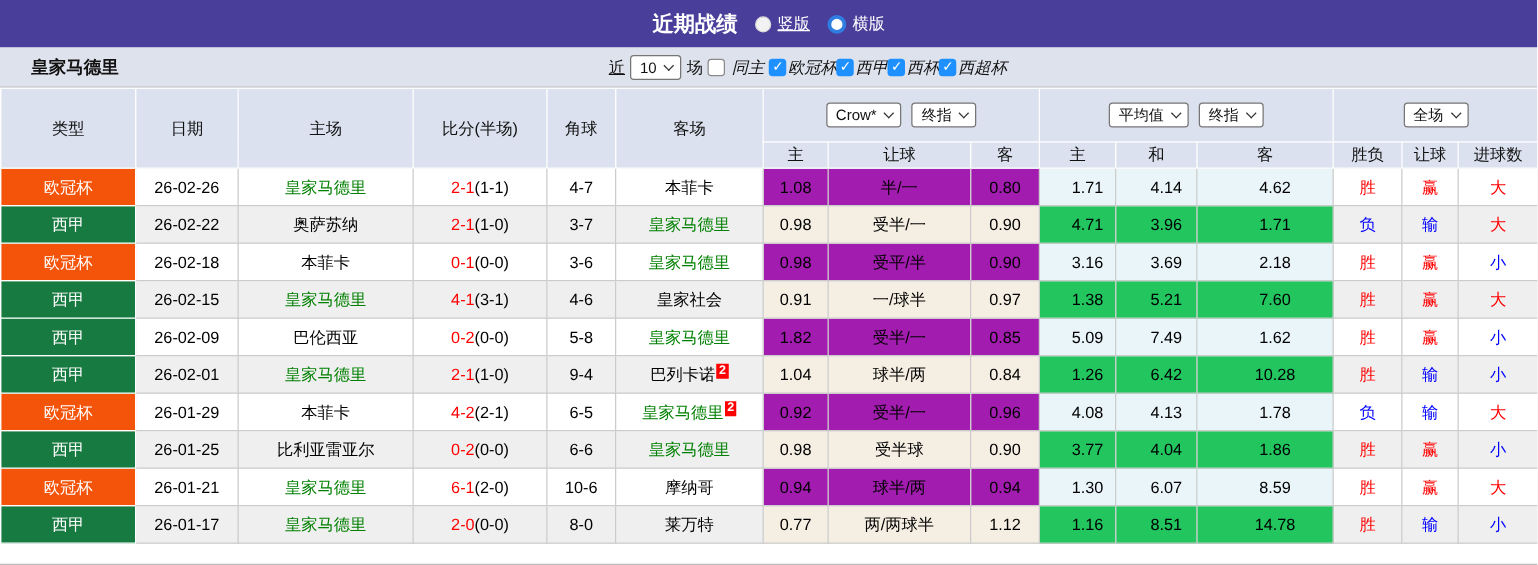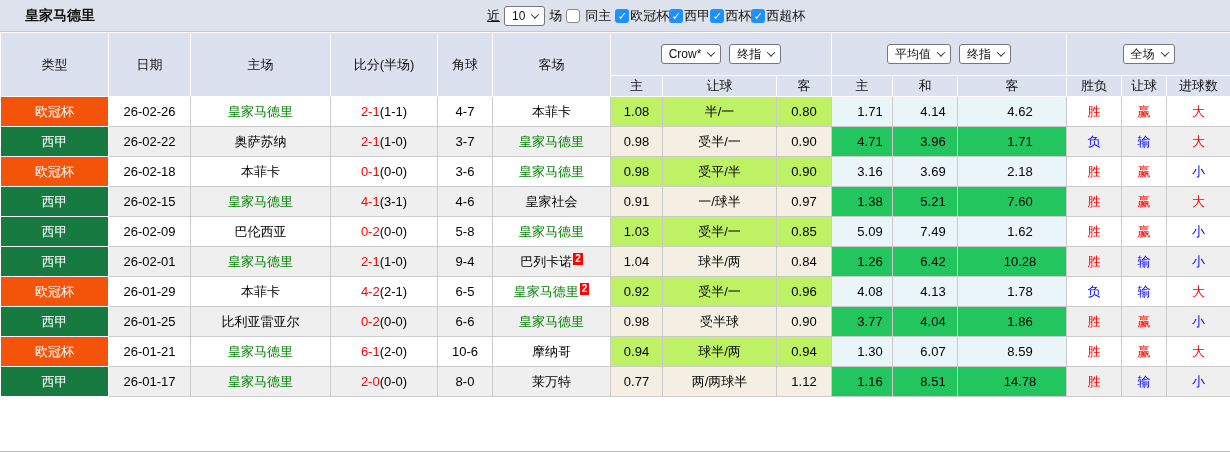--- a/index.html
+++ b/index.html
@@ -16,56 +16,67 @@
   .vlabel { font-size:13px; color:#fff; }
   .u { text-decoration:underline; }
 
   
   .filterbar { height:32px; background:#dee2ec; position:relative; display:flex; align-items:center; border-bottom:1px solid #c9c9c9;}
   .teamname { font-size:14px; font-weight:bold; color:#111; padding-left:25px; }
   .controls { position:absolute; left:487px; top:0; height:32px; display:flex; align-items:center; gap:4px; font-size:13px; color:#111; }
   .near { cursor:pointer; }
   .sel { display:inline-flex; align-items:center; background:#fff; border:1px solid #767676; border-radius:3px; padding:2px 6px 2px 7px; font-size:12px; color:#111; cursor:pointer; line-height:14px; }
   .chev { width:6px; height:6px; border-right:1.6px solid #333; border-bottom:1.6px solid #333; transform:rotate(45deg) translate(-1px,-1px); margin-left:7px; display:inline-block; }
-  .chk { display:inline-flex; align-items:center; gap:1px; cursor:pointer; }
+  .chk { display:inline-flex; align-items:center; gap:1px; cursor:pointer;font-style:italic; }
   .box { width:14px; height:14px; border-radius:3px; display:inline-flex; align-items:center; justify-content:center; }
   .box.empty { background:#fff; border:1px solid #8a8a8a; margin-right:4px; }
   .box.checked { background:#1e90ff; color:#fff; font-size:11px; font-weight:bold; line-height:1; }
 
   
   table { border-collapse:collapse; table-layout:fixed; width:1230px; font-size:13px; }
   thead th { background:#dbe1ee; border:1px solid #fdfdfd; font-weight:normal; color:#111; }
   thead tr.drop th { height:26px; }
   thead tr.sub  th { height:21px; }
   thead .grp { padding:11px; }
   .grpbox { display:flex; align-items:center; justify-content:center; gap:8px; }
   tbody td { border:1px solid #cbcbcb; height:30px; text-align:center; color:#000; background:#fff; }
   tbody tr.alt td { background:#efefef; }
   td.type { color:#fff; border:1px solid #fff; }
   td.team { cursor:pointer; }
   .subj { color:#008000; }
   .ft { color:#ff0000; }
   .nbadge { display:inline-block; background:#ff0000; color:#fff; font-size:10px; line-height:12px; padding:0 2px; vertical-align:top; margin-left:1px; font-weight:bold; }
-  td.asia { background:#bef264; }
+  td.asia { background:#a21caf; }
   tbody tr.alt td.asia { background:#f5efe3; }
   td.euro { background:#eaf5f9;padding-left:16px; }
   tbody tr.alt td.euro { background:#22c55e; }
   td.res.r { color:#ff0000; }
   td.res.b { color:#0000ff; }
 
   
   .footer { height:35px; display:flex; align-items:center; justify-content:center; font-size:13px; background:#fff; }
   .footer .k { color:#222; }
   .footer .r { color:#ff0000; }
 </style>
 </head>
 <body>
 
 <div class="wrap">
 
+  <div class="topbar">
+    <span class="title">近期战绩</span>
+    <span class="vopt">
+      <span class="radio off"></span>
+      <span class="vlabel u">竖版</span>
+    </span>
+    <span class="vopt">
+      <span class="radio on"></span>
+      <span class="vlabel">横版</span>
+    </span>
+  </div>
 
   <div class="filterbar">
     <span class="teamname">皇家马德里</span>
     <span class="controls">
       <span class="near u">近</span>
       <span class="sel">
         <span>10</span>
         <span class="chev"></span>
       </span>
       <span>场</span>
@@ -229,21 +240,21 @@
           <td class="res r">赢</td>
           <td class="res r">大</td>
         </tr>
         <tr>
           <td class="type" style="background:#177a40">西甲</td>
           <td>26-02-09</td>
           <td class="team"><span class="">巴伦西亚</span></td>
           <td><span class="ft">0-2</span>(0-0)</td>
           <td>5-8</td>
           <td class="team"><span class="subj">皇家马德里</span></td>
-          <td class="asia">1.03</td>
+          <td class="asia">1.82</td>
           <td class="asia">受半/一</td>
           <td class="asia">0.85</td>
           <td class="euro">5.09</td>
           <td class="euro">7.49</td>
           <td class="euro">1.62</td>
           <td class="res r">胜</td>
           <td class="res r">赢</td>
           <td class="res b">小</td>
         </tr>
         <tr class="alt">

